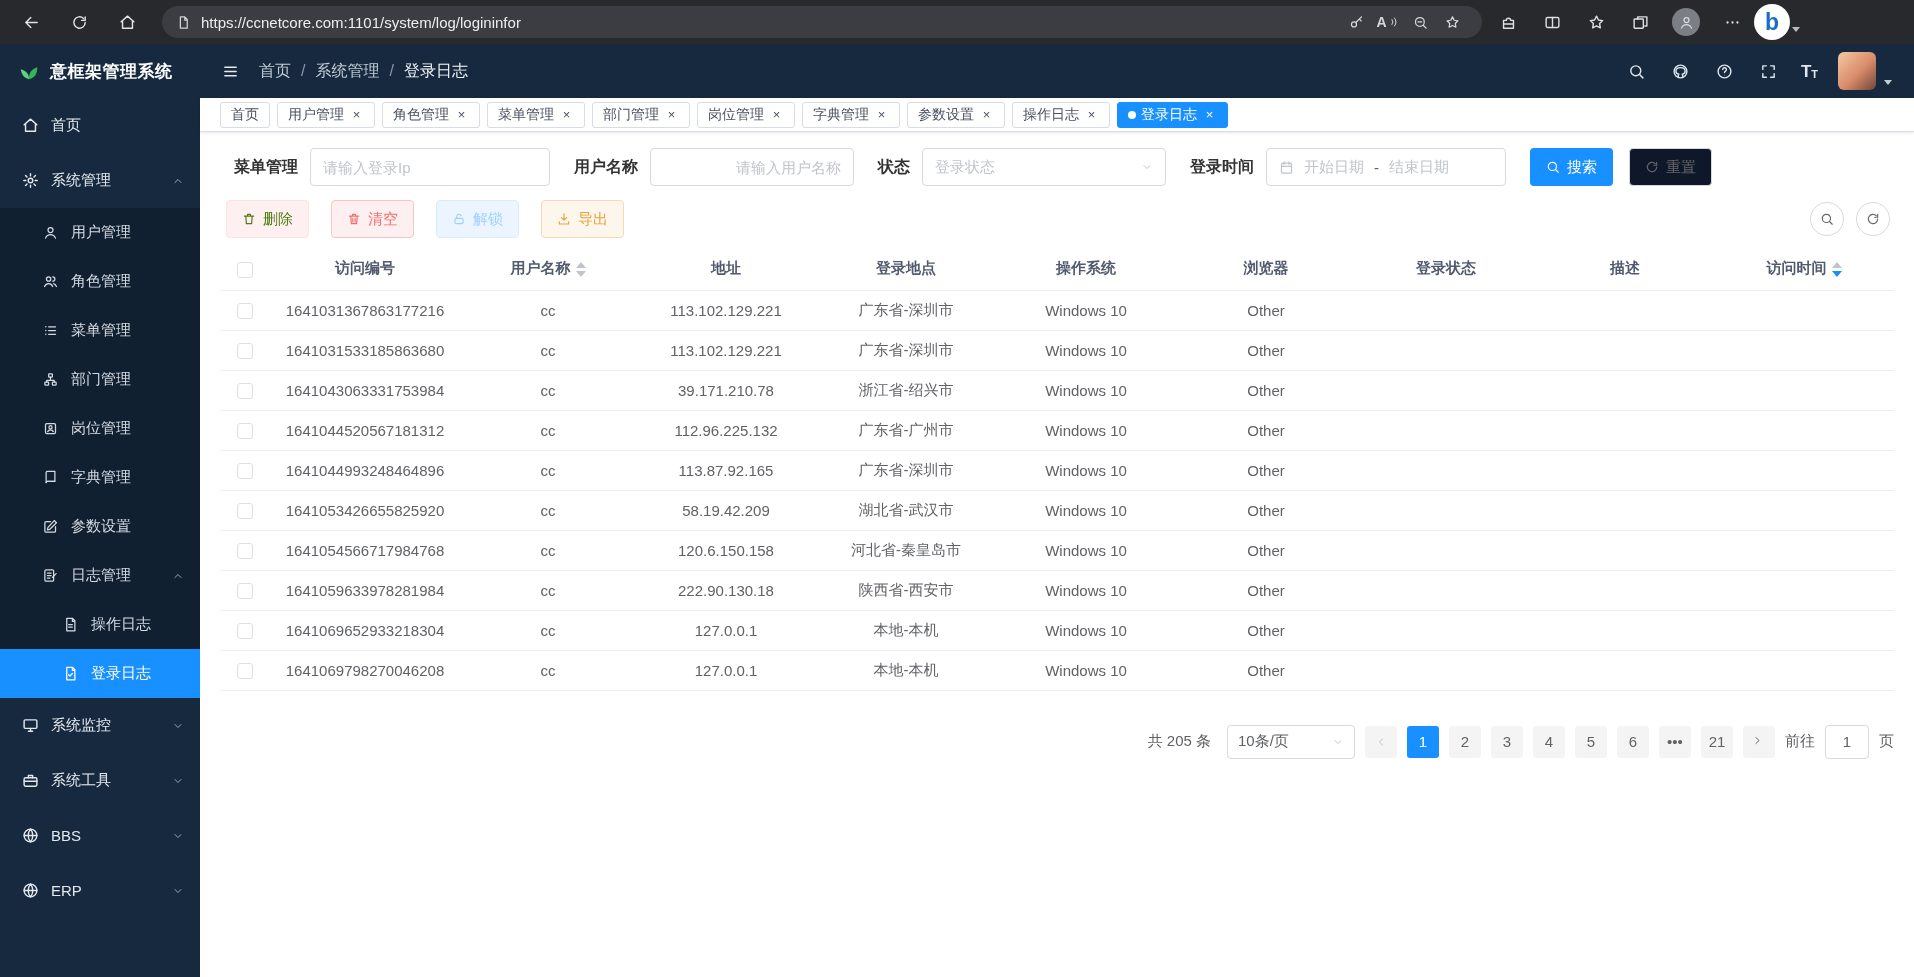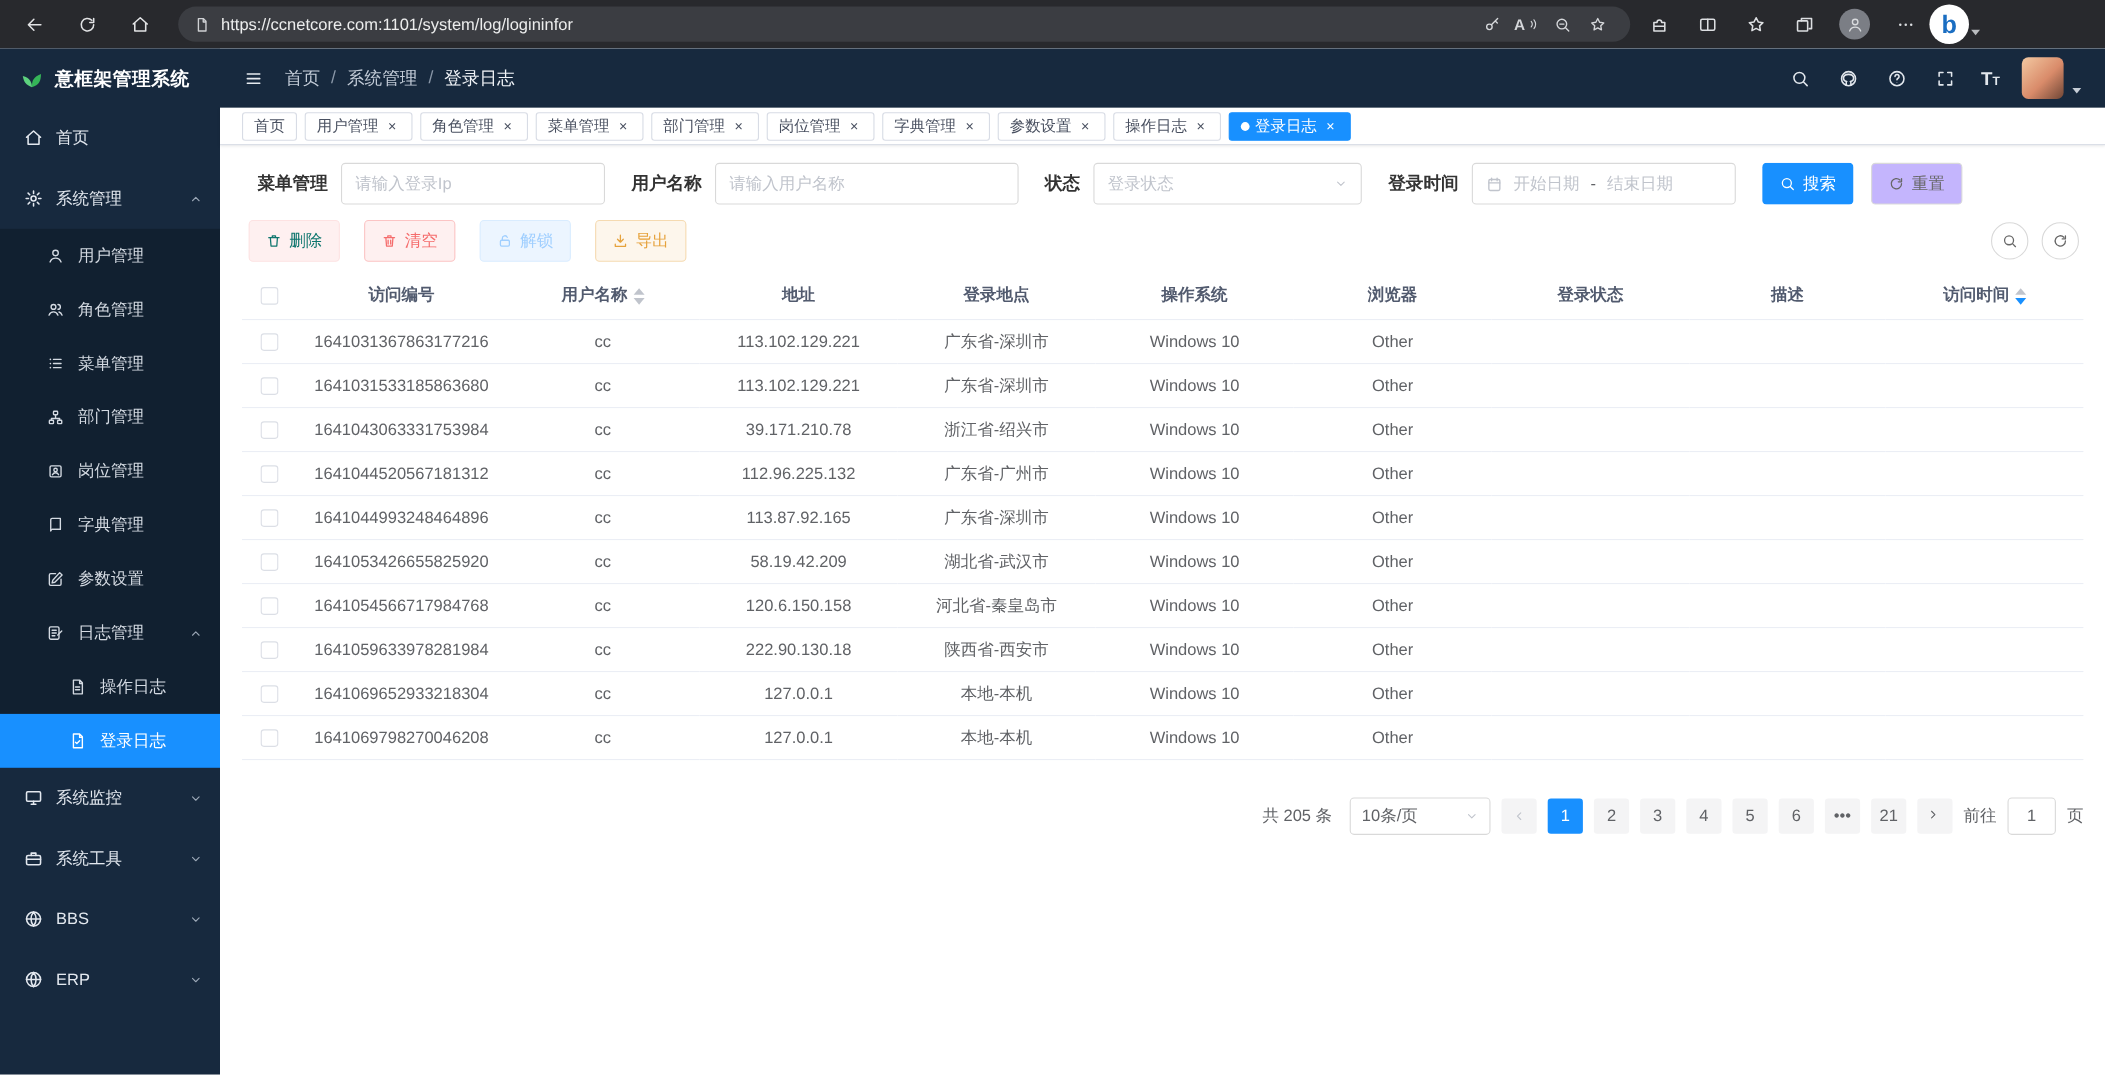--- a/index.html
+++ b/index.html
@@ -66,24 +66,24 @@
   .f-label{font-weight:bold;color:#333;font-size:16px;margin-right:12px;white-space:nowrap;}
   .f-box{height:38px;border:1px solid #d9d9d9;border-radius:4px;background:#fff;display:flex;align-items:center;padding:0 12px;font-size:15px;margin-right:24px;}
   input.f-input{height:38px;border:1px solid #d9d9d9;border-radius:4px;padding:0 12px;font-size:15px;color:#606266;margin-right:24px;outline:none;font-family:inherit;}
   input::placeholder{color:#c0c4cc;}
   .ph{color:#c0c4cc;}
   .sel{justify-content:space-between;cursor:pointer;}
   .sel .chev{color:#c0c4cc;}
   .date-box{gap:10px;cursor:pointer;}
   .date-box .cal{color:#c0c4cc;}
   .range-sep{color:#606266;}
-  .btn{height:38px;border-radius:4px;display:inline-flex;align-items:center;justify-content:center;gap:7px;font-size:15px;padding:0 15px;border:1px solid transparent;cursor:pointer;background:#c4b5fd;font-family:inherit;white-space:nowrap;}
+  .btn{height:38px;border-radius:4px;display:inline-flex;align-items:center;justify-content:center;gap:7px;font-size:15px;padding:0 15px;border:1px solid transparent;cursor:pointer;background:#0f172a;font-family:inherit;white-space:nowrap;}
   .btn-primary{background:#1890ff;color:#fff;}
   .btn-plain{border-color:#d9d9d9;color:#666;}
-  .btn-danger-dis{background:#fef0f0;border-color:#fde2e2;color:#0f766e;cursor:not-allowed;}
+  .btn-danger-dis{background:#fef0f0;border-color:#fde2e2;color:#4d7c0f;cursor:not-allowed;}
   .btn-danger{background:#fef0f0;border-color:#fbc4c4;color:#f56c6c;}
   .btn-prim-dis{background:#ecf5ff;border-color:#d9ecff;color:#a0cfff;cursor:not-allowed;}
   .btn-warning{background:#fdf6ec;border-color:#f5dab1;color:#e6a23c;}
   .toolbar{display:flex;align-items:center;margin:0 0 10px 6px;gap:22px;}
   .toolbar-right{margin-left:auto;display:flex;gap:12px;margin-right:4px;}
   .circle-btn{width:34px;height:34px;border-radius:50%;border:1px solid #d9d9d9;display:flex;align-items:center;justify-content:center;color:#666;background:#fff;cursor:pointer;}
 
   
   table{width:1674px;border-collapse:collapse;table-layout:fixed;}
   th{height:42px;font-size:15px;color:#515a6e;font-weight:bold;border-bottom:1px solid #ebeef5;text-align:center;white-space:nowrap;}
@@ -489,21 +489,21 @@
           <span class="close">×</span>
         </div>
       </div>
 
       <div class="content">
 
         <div class="filter">
           <span class="f-label">菜单管理</span>
           <input class="f-input" style="width: 240px;" placeholder="请输入登录Ip">
           <span class="f-label">用户名称</span>
-          <input class="f-input" style="width: 276px;" placeholder="请输入用户名称">
+          <input class="f-input" style="width: 204px; text-align: right;" placeholder="请输入用户名称">
           <span class="f-label">状态</span>
           <div class="f-box sel" style="width:244px">
             <span class="ph">登录状态</span>
             <span class="chev">
                 <svg class="ic ic12" viewBox="0 0 24 24">
                   <path d="M6 9l6 6 6-6"></path>
                 </svg>
               </span>
           </div>
           <span class="f-label">登录时间</span>

